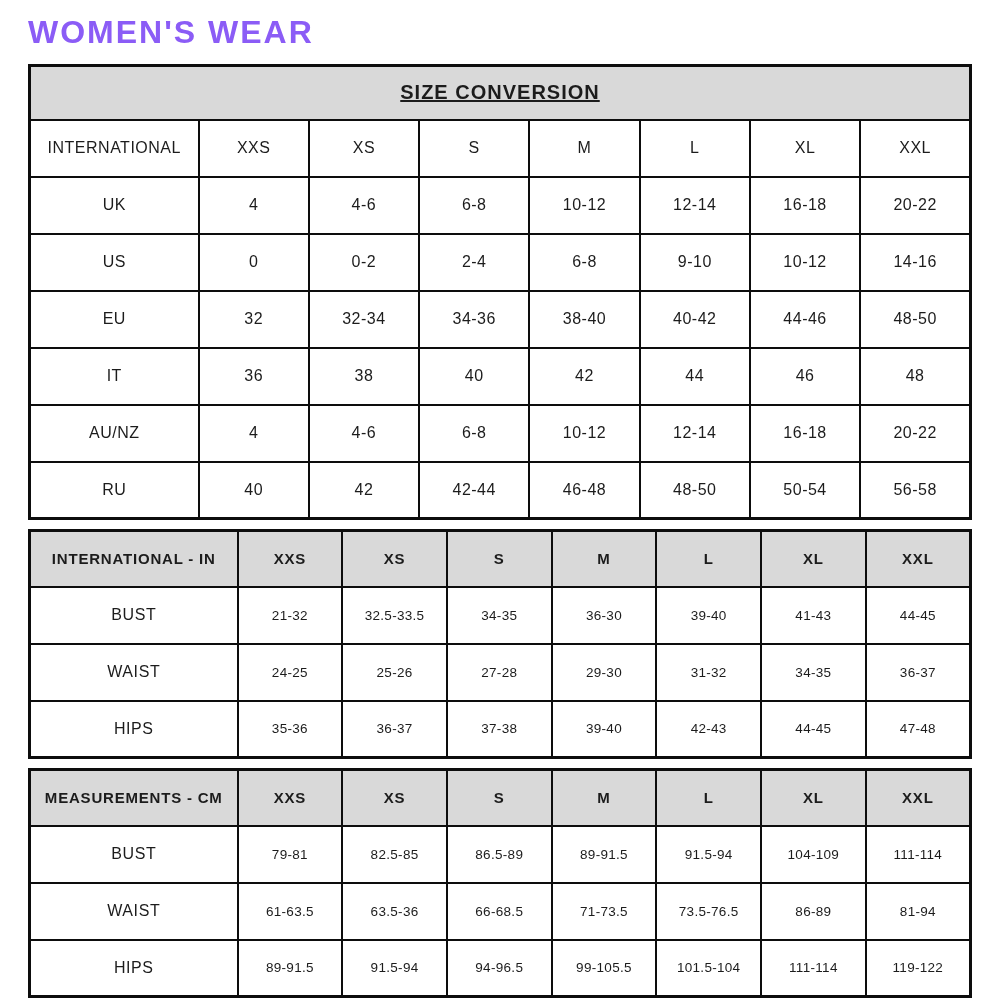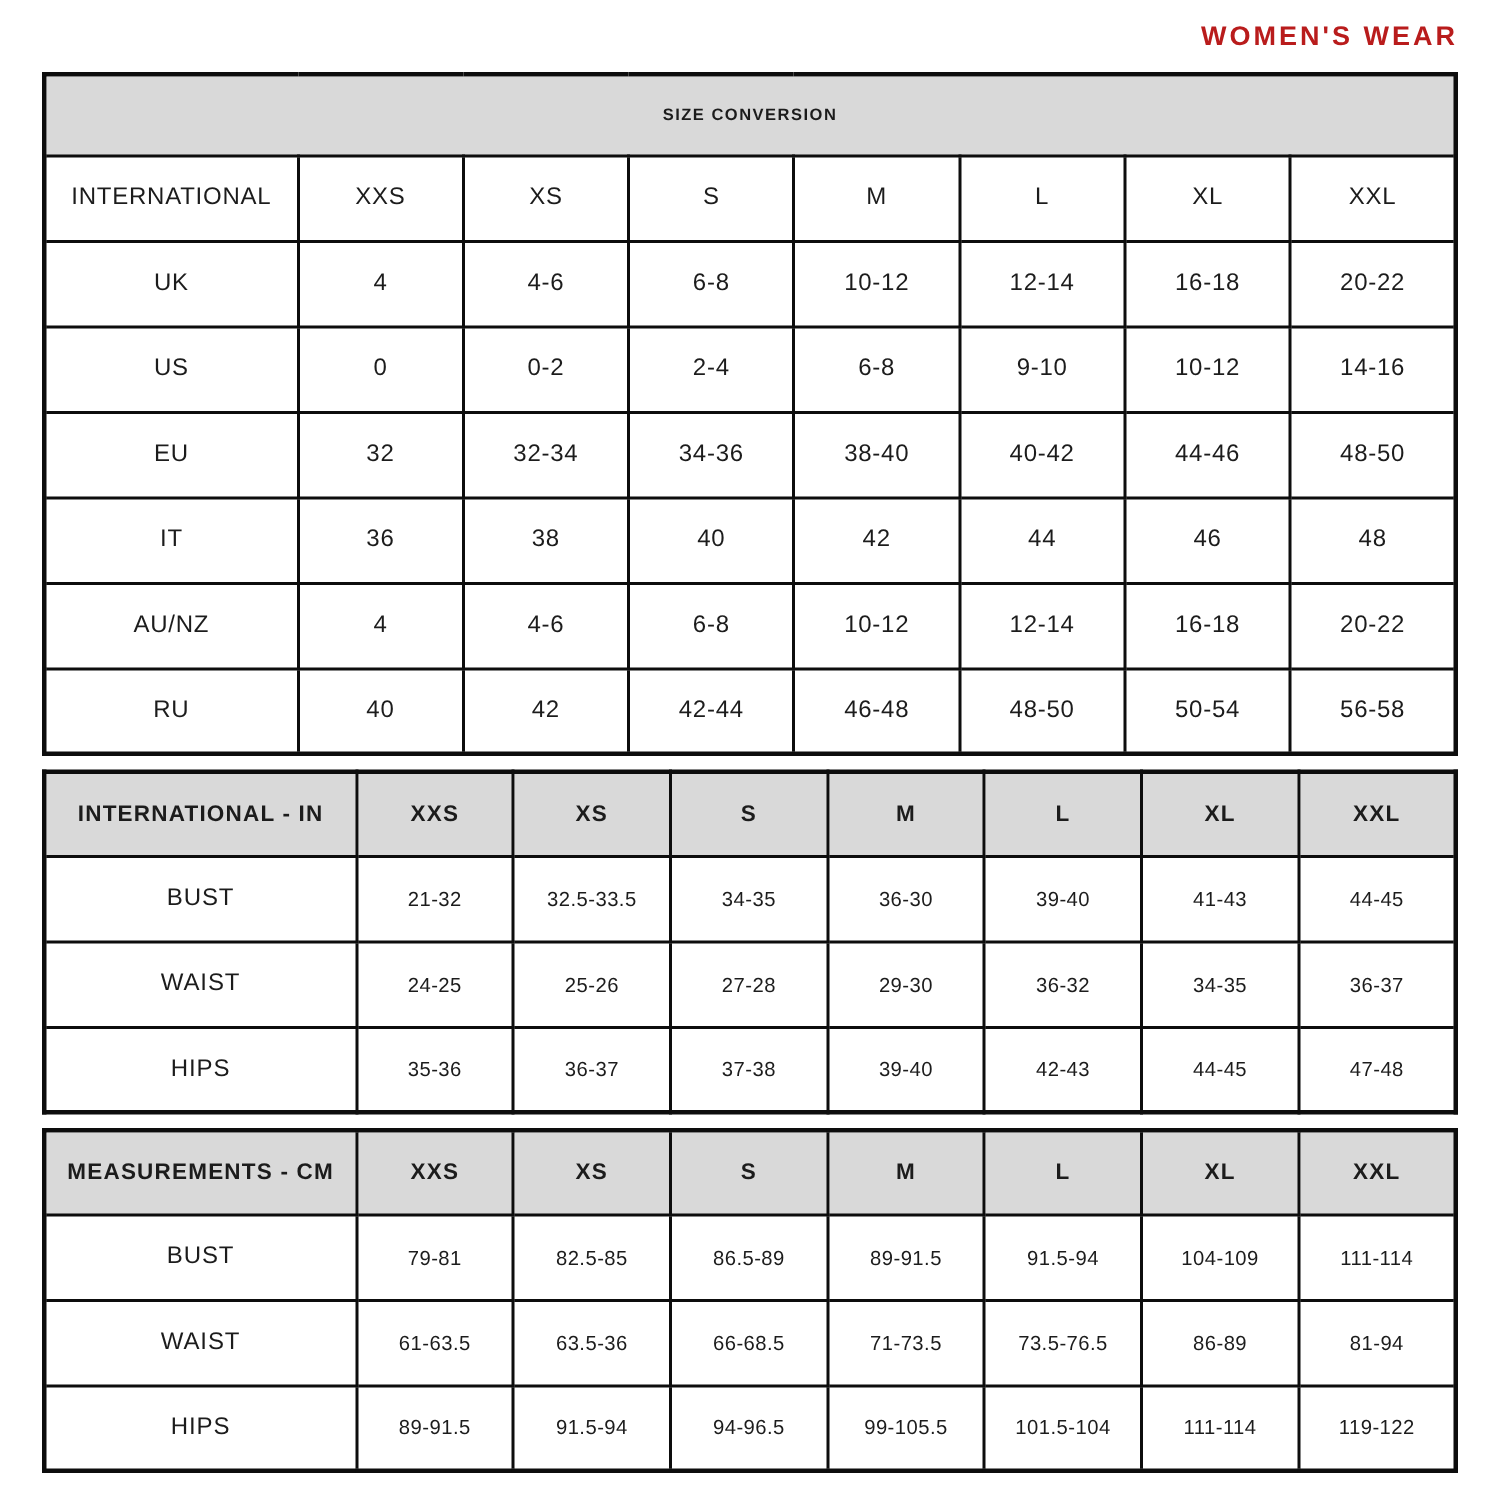--- a/index.html
+++ b/index.html
@@ -7,26 +7,26 @@
     margin: 0; padding: 0;
     width: 1000px; height: 1000px;
     background: #ffffff;
     font-family: "Liberation Sans", sans-serif;
     color: #1c1c1c;
     -webkit-font-smoothing: antialiased;
   }
   .page { padding: 11px 28px 0 28px; }
 
   h1.title {
-    text-align: right;
-    font-size: 18px;
+    text-align: left;
+    font-size: 32px;
     font-weight: 700;
     letter-spacing: 2px;
     margin: 3px 0 13px 0;
-    color: #b91c1c;
+    color: #8b5cf6;
   }
 
   table.tbl {
     border-collapse: collapse;
     table-layout: fixed;
     width: 944px;
     border: 3px solid #0d0d0d;
   }
   table.tbl td {
     border: 2px solid #0d0d0d;
@@ -37,22 +37,23 @@
     white-space: nowrap;
   }
 
   
   .t1 col.lblcol { width: 169px; }
   .t1 td { height: 57px; font-size: 16px; letter-spacing: 0.5px; }
   .t1 tr.band td {
     height: 54px;
     background: #d9d9d9;
     font-weight: 700;
-    font-size: 11px;
+    font-size: 20px;
     letter-spacing: 1px;
+    text-decoration: underline;
   }
   .t1 tr.colhead td { font-size: 16px; }
 
   
   .m-table { margin-top: 9px; }
   .m-table col.lblcol { width: 208px; }
   .m-table td { height: 57px; font-size: 13.5px; letter-spacing: 0.3px; }
   .m-table tr.head td {
     height: 56px;
     background: #d9d9d9;
@@ -188,21 +189,21 @@
         <td>39-40</td>
         <td>41-43</td>
         <td>44-45</td>
       </tr>
       <tr>
         <td class="lbl">WAIST</td>
         <td>24-25</td>
         <td>25-26</td>
         <td>27-28</td>
         <td>29-30</td>
-        <td>36-32</td>
+        <td>31-32</td>
         <td>34-35</td>
         <td>36-37</td>
       </tr>
       <tr>
         <td class="lbl">HIPS</td>
         <td>35-36</td>
         <td>36-37</td>
         <td>37-38</td>
         <td>39-40</td>
         <td>42-43</td>

